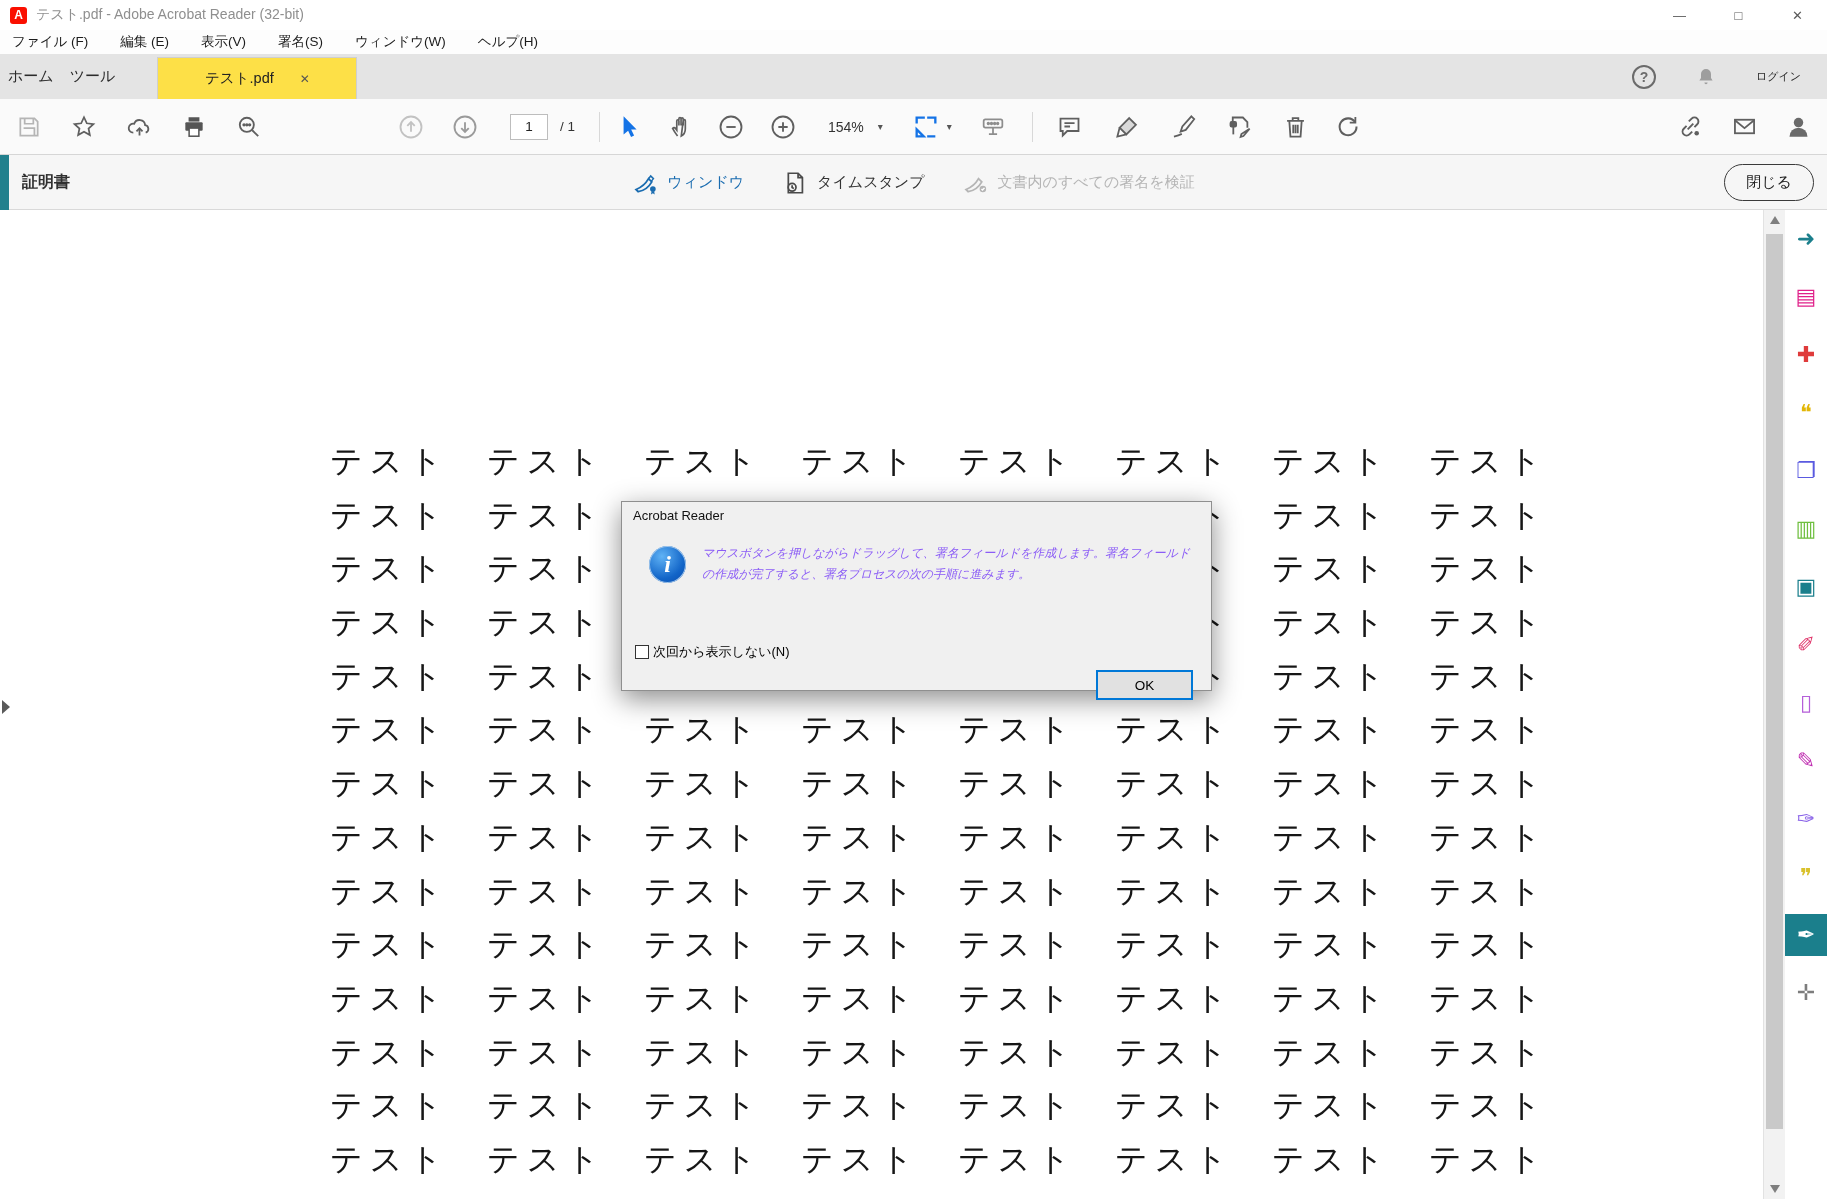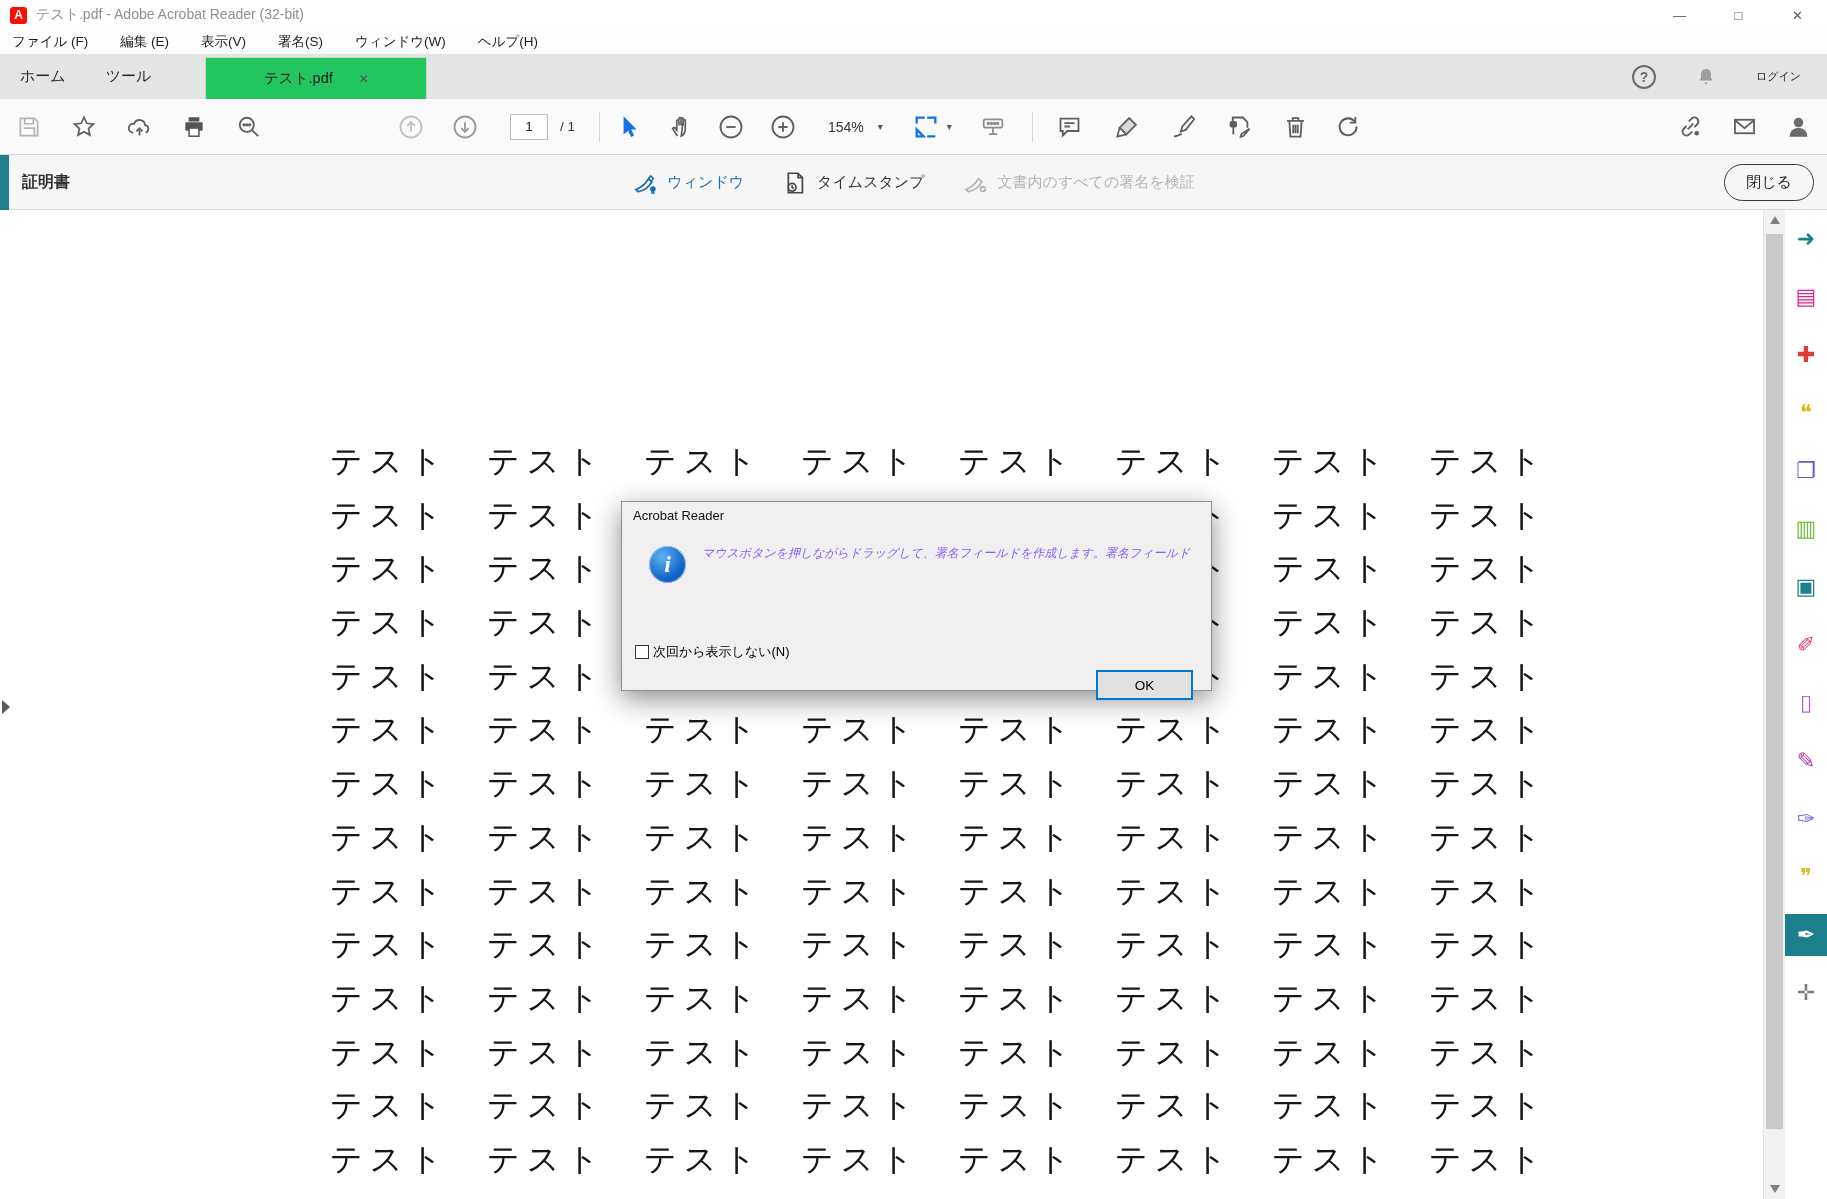--- a/index.html
+++ b/index.html
@@ -18,22 +18,22 @@
     color:#5a5a5a; font-size:13px; }
 
   
   .menubar { position:absolute; left:0; top:30px; width:1827px; height:24px; background:#fdfdfd;
     display:flex; align-items:center; padding-left:8px; gap:24px; font-size:13.5px; color:#1c1c1c; }
   .menu-item { padding:2px 4px; }
 
   
   .tabbar { position:absolute; left:0; top:54px; width:1827px; height:45px; background:#e4e4e4;
     display:flex; align-items:center; }
-  .tab-plain { font-size:15px; color:#2b2b2b; padding:0 20px; height:100%; display:flex; align-items:center; }
-  .tab-active { width:222px; height:42px; margin-top:3px; background:#22c55e; margin-left:34px;
+  .tab-plain { font-size:15px; color:#2b2b2b; padding:0 8px; height:100%; display:flex; align-items:center; }
+  .tab-active { width:200px; height:42px; margin-top:3px; background:#fde047; margin-left:34px;
     border:1px solid #cfcfcf; border-bottom:none; display:flex; align-items:center; justify-content:center;
     gap:26px; font-size:14.5px; color:#222; }
   .tab-close { color:#555; font-size:12px; }
   .tabbar-right { position:absolute; right:0; top:0; height:45px; display:flex; align-items:center; gap:38px; padding-right:26px; }
   .help-circle { width:24px; height:24px; border:2px solid #6b6b6b; border-radius:50%; color:#6b6b6b;
     font-size:14px; font-weight:bold; display:flex; align-items:center; justify-content:center; }
   .login-link { font-size:11px; color:#2b2b2b; }
 
   
   .toolbar { position:absolute; left:0; top:99px; width:1827px; height:56px; background:#fafafa;
@@ -354,20 +354,21 @@
     </div>
   <div class="nav-expand"></div>
 </div>
 
 <div class="dialog">
   <div class="dialog-title">Acrobat Reader</div>
   <div class="dialog-body">
     <div class="info-icon">i</div>
     <div class="dialog-msg">
       <div>マウスボタンを押しながらドラッグして、署名フィールドを作成します。署名フィールド</div>
+      <div>の作成が完了すると、署名プロセスの次の手順に進みます。</div>
     </div>
     <div class="dialog-check">
       <div class="checkbox"></div>
       <span class="check-label">次回から表示しない(N)</span>
     </div>
     <button class="ok-btn">OK</button>
   </div>
 </div>
 
 <div class="vscroll">

